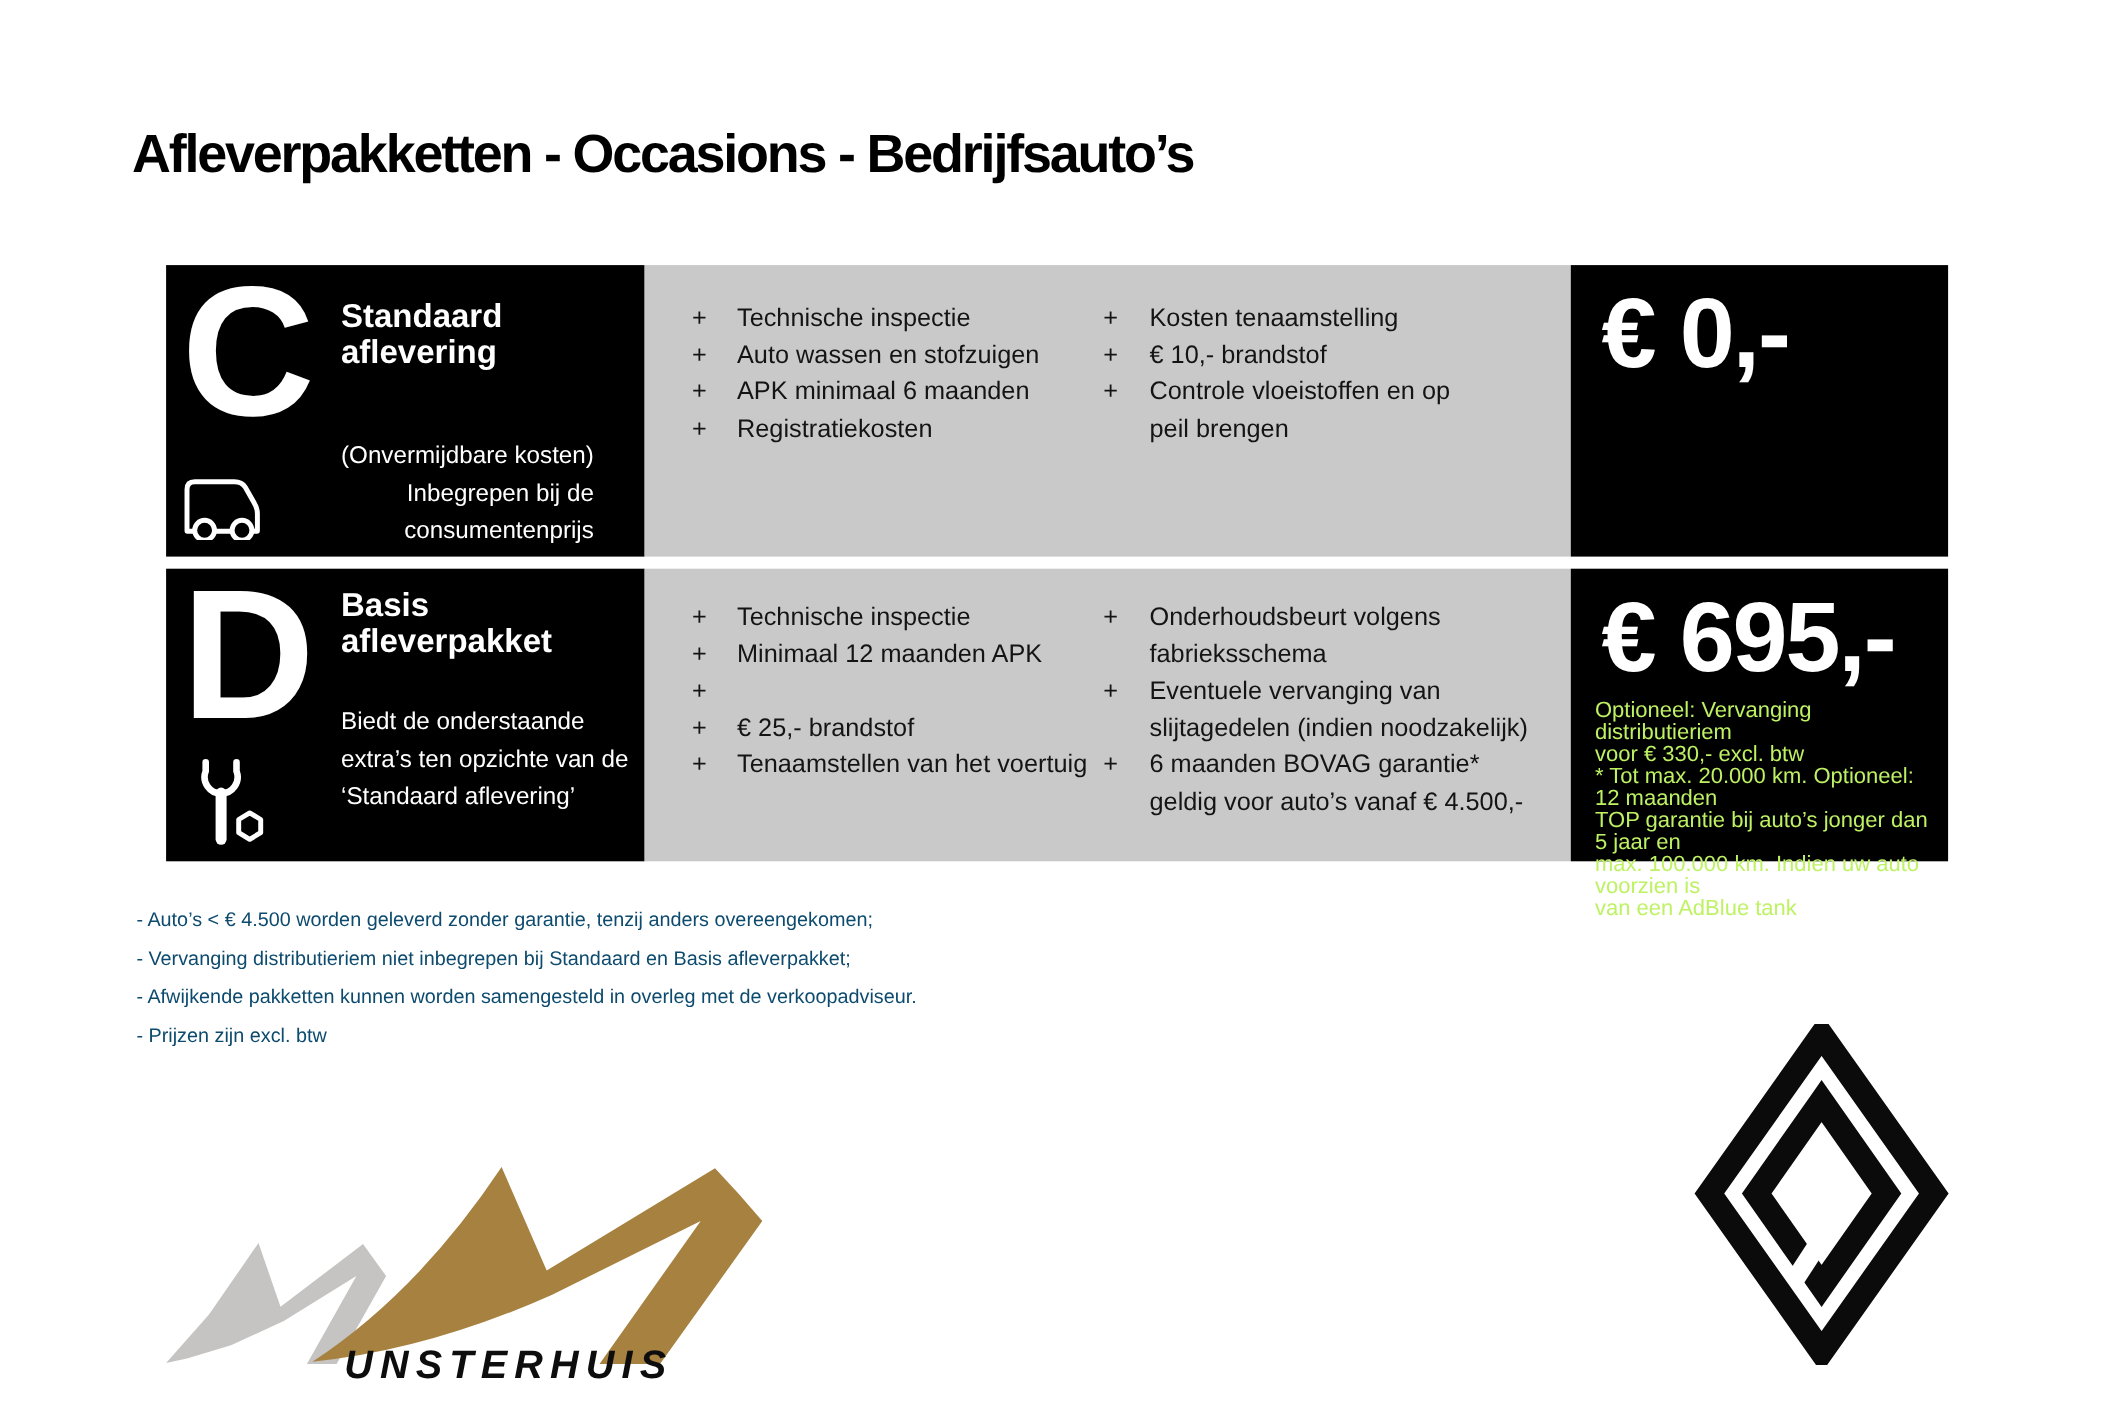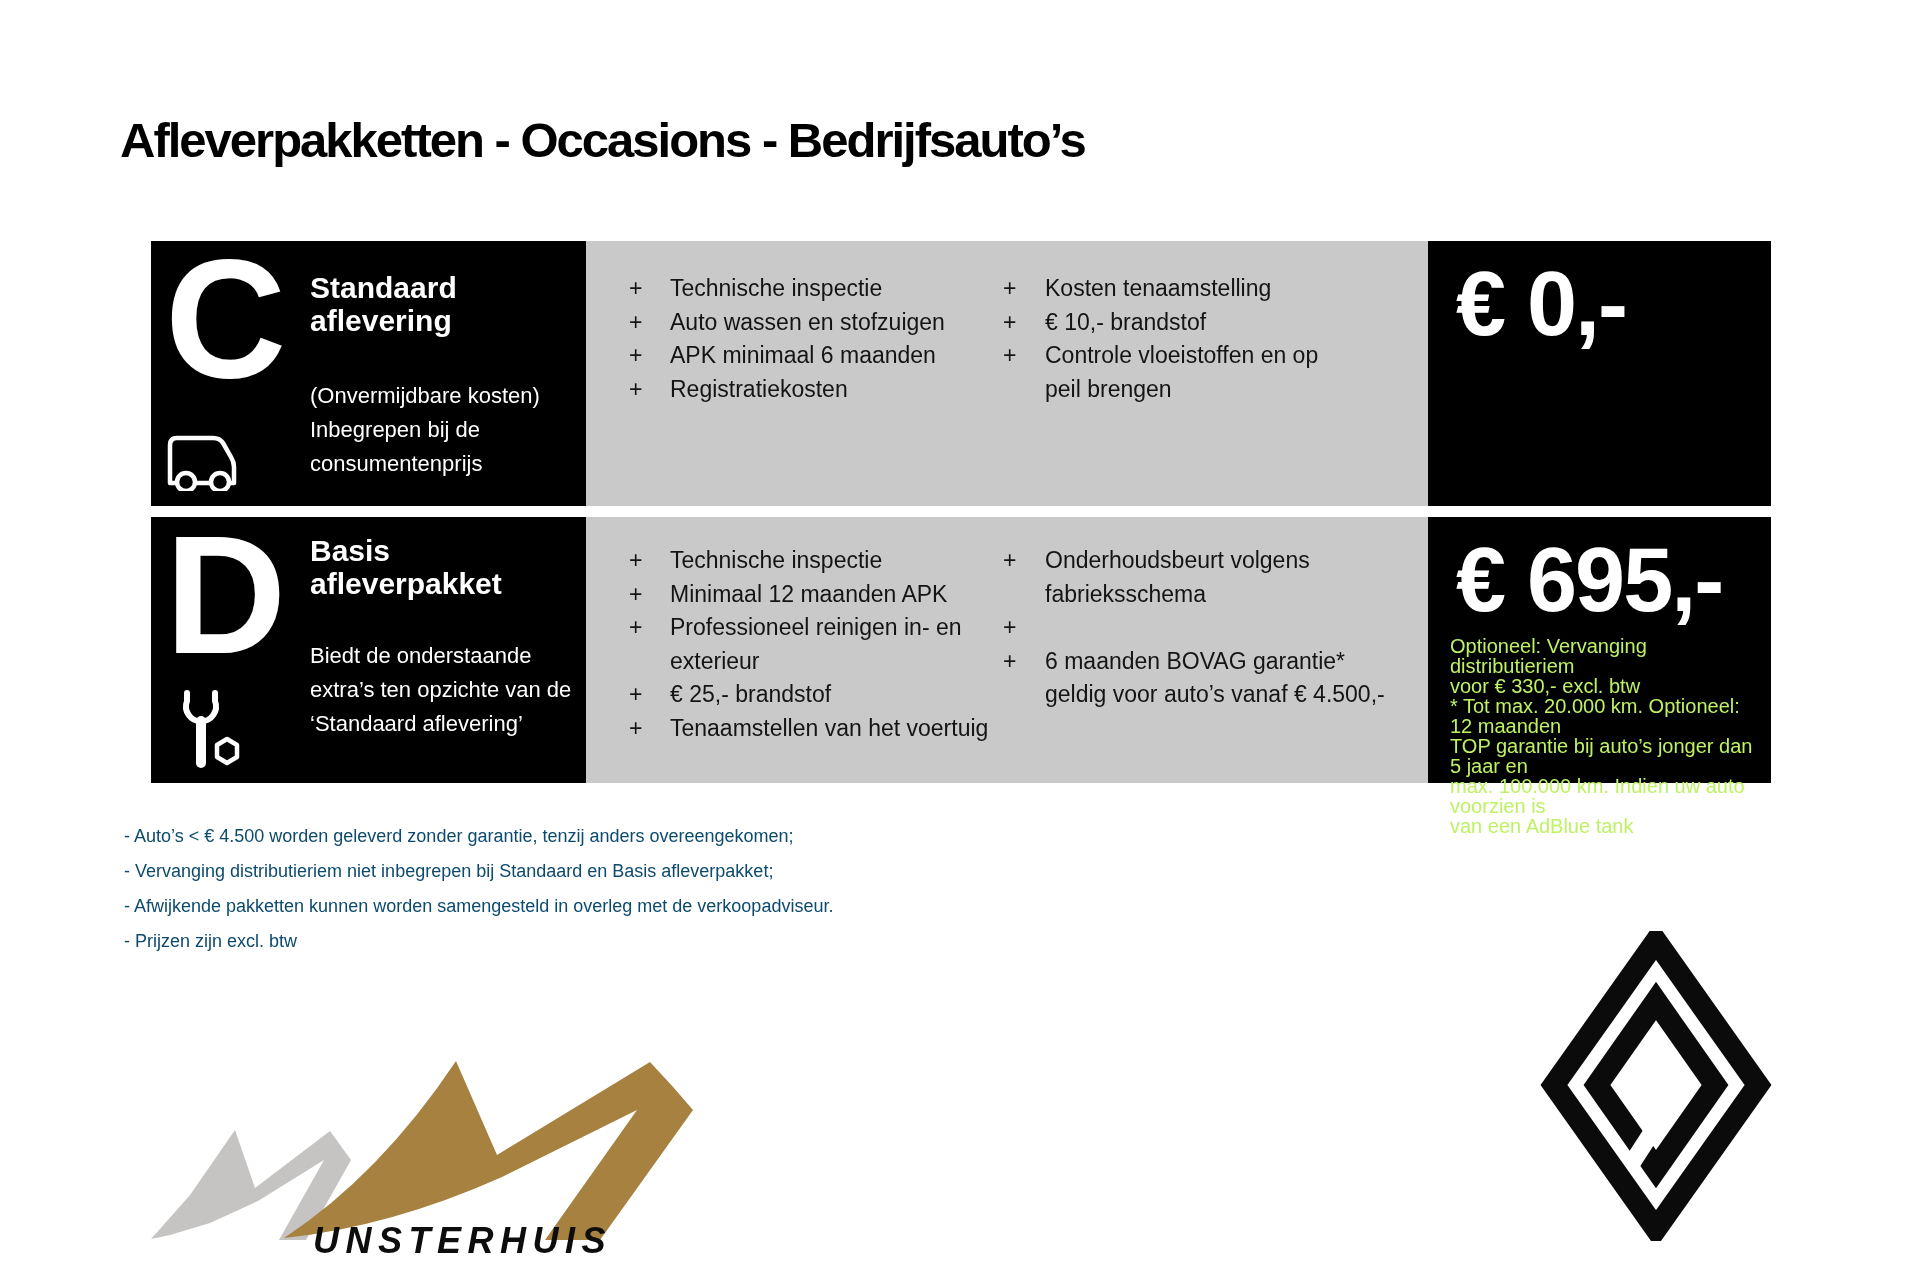--- a/index.html
+++ b/index.html
@@ -26,21 +26,21 @@
   .pkg-title{
     position:absolute;left:159px;font-size:30px;font-weight:700;
     line-height:33px;white-space:pre-line;color:#fff;
   }
   .row1 .pkg-title{top:30px;}
   .row2 .pkg-title{top:17px;}
   .pkg-desc{
     position:absolute;left:159px;font-size:22px;font-weight:400;
     line-height:34px;white-space:pre-line;color:#fff;
   }
-  .row1 .pkg-desc{top:138px;}
+  .row1 .pkg-desc{top:156px;text-align:right;}
   .row2 .pkg-desc{top:122px;}
   .pkg-icon{position:absolute;}
   .row1 .pkg-icon{left:14px;top:188px;}
   .row2 .pkg-icon{left:24px;top:172px;}
 
   .plist{position:absolute;font-size:23px;color:#141414;}
   .row1 .plist{top:31px;}
   .row2 .plist{top:27px;}
   .plist.c1{left:43px;}
   .plist.c2{left:417px;}
@@ -159,41 +159,41 @@
       <div class="pitem">
           <span class="plus">+</span>
           <span class="ptxt">Technische inspectie</span>
         </div>
           <div class="pitem">
           <span class="plus">+</span>
           <span class="ptxt">Minimaal 12 maanden APK</span>
         </div>
           <div class="pitem">
           <span class="plus">+</span>
-          <span class="ptxt">Professioneel reinigen in- en
-exterieur</span>
         </div>
           <div class="pitem">
           <span class="plus">+</span>
           <span class="ptxt">€ 25,- brandstof</span>
         </div>
           <div class="pitem">
           <span class="plus">+</span>
           <span class="ptxt">Tenaamstellen van het voertuig</span>
         </div>
         </div>
       <div class="plist c2">
 
       <div class="pitem">
           <span class="plus">+</span>
           <span class="ptxt">Onderhoudsbeurt volgens
 fabrieksschema</span>
         </div>
           <div class="pitem">
           <span class="plus">+</span>
+          <span class="ptxt">Eventuele vervanging van
+slijtagedelen (indien noodzakelijk)</span>
         </div>
           <div class="pitem">
           <span class="plus">+</span>
           <span class="ptxt">6 maanden BOVAG garantie*
 geldig voor auto’s vanaf € 4.500,-</span>
         </div>
         </div>
     </div>
     <div class="cell-right">
       <div class="price">€ 695,-</div>

